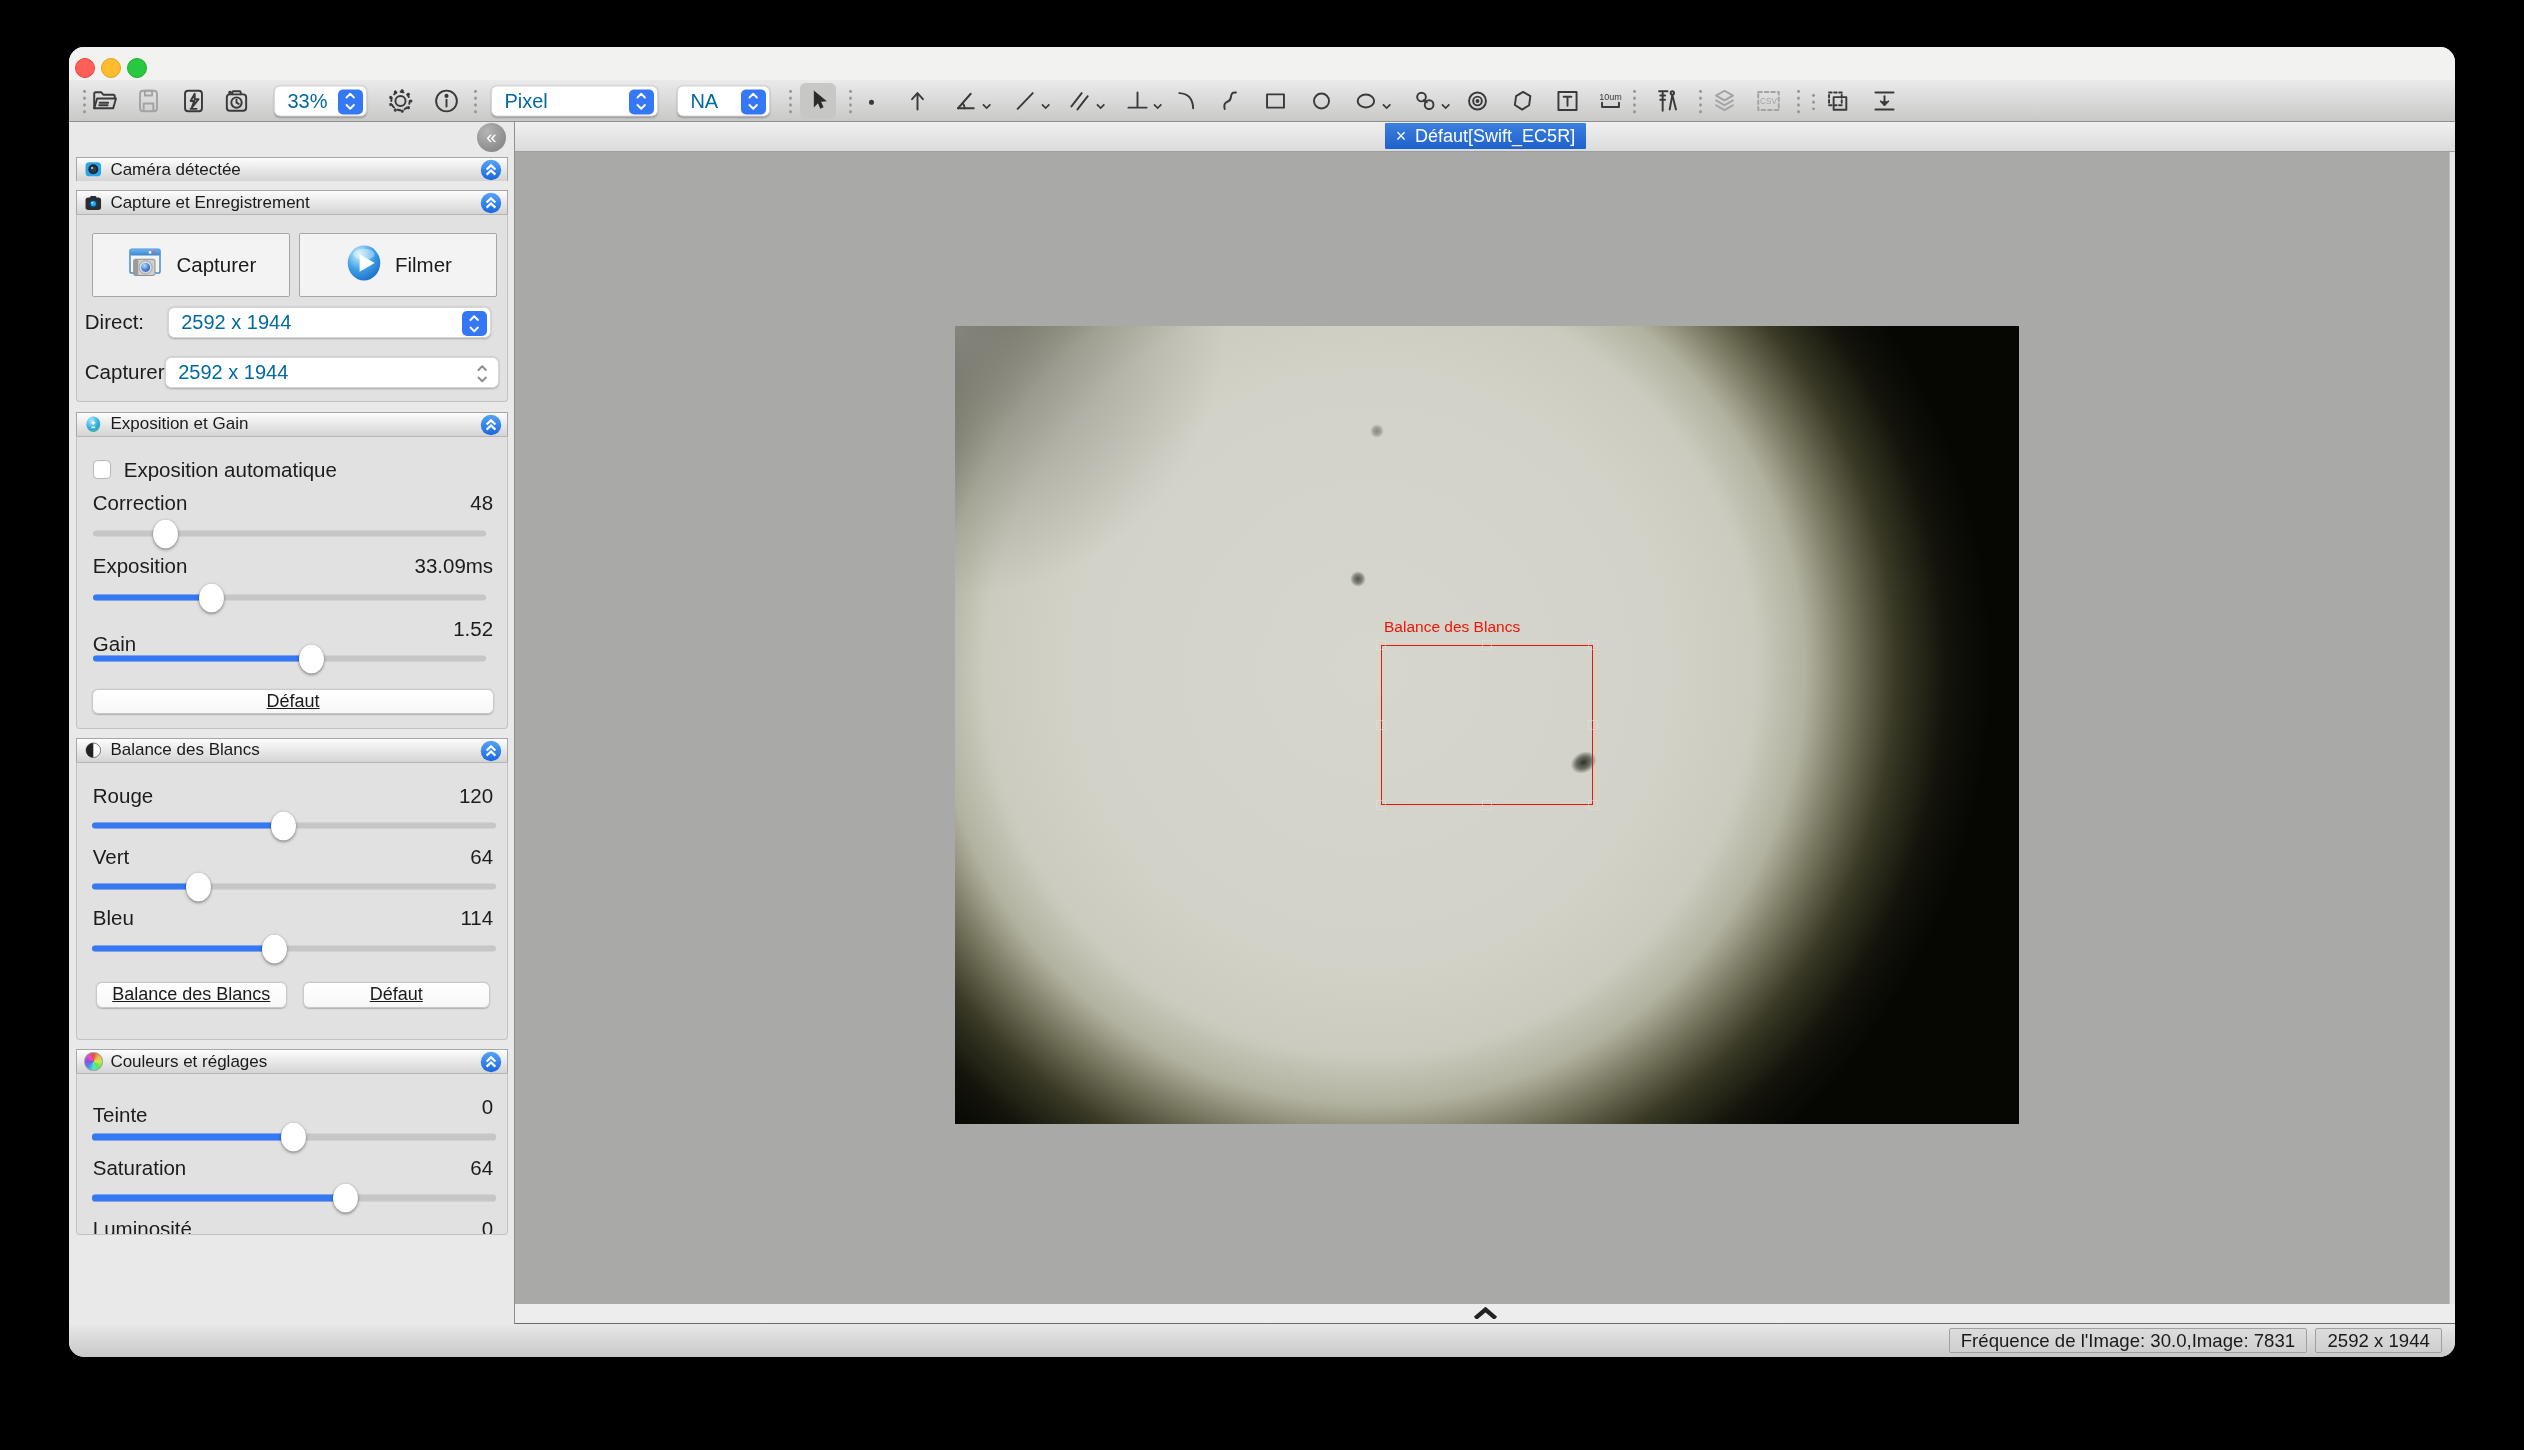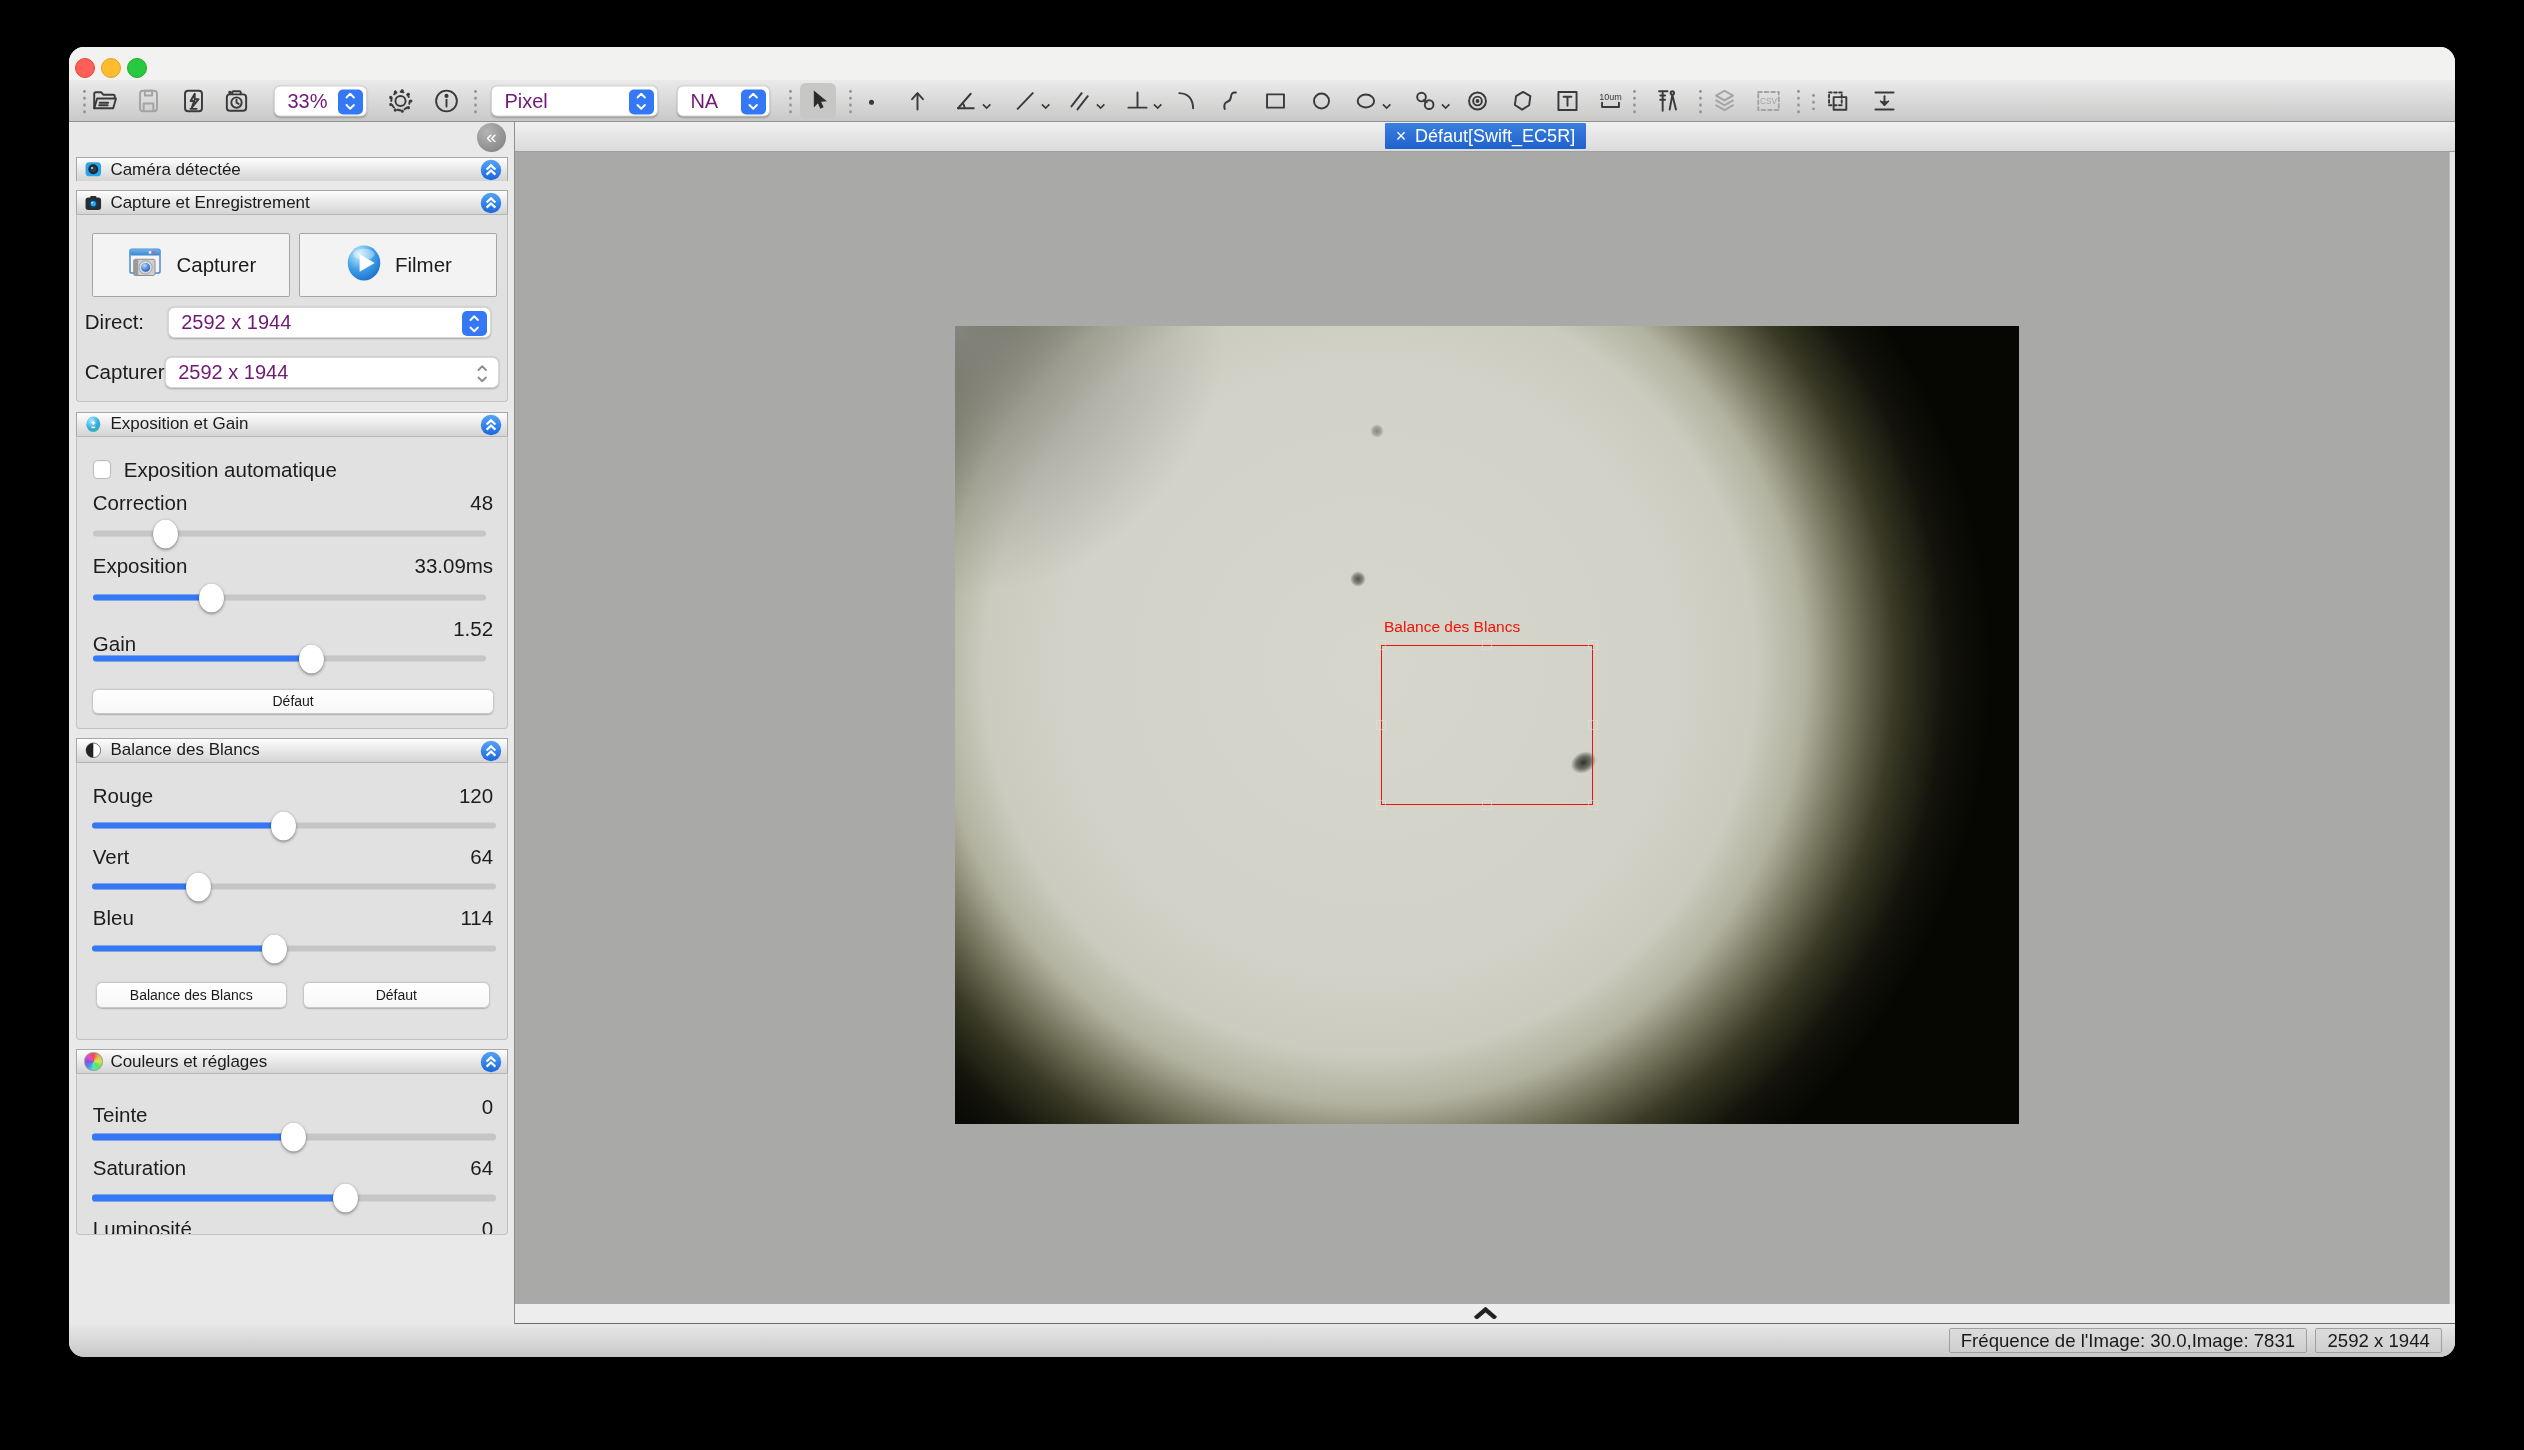--- a/index.html
+++ b/index.html
@@ -15,21 +15,21 @@
   .toolbar { height:42px; flex:none; background:linear-gradient(#eaeaea,#c9c9c8); border-bottom:1.2px solid #8f8f8f; position:relative; }
   .titem { position:absolute; top:50%; transform:translateY(-50%); display:flex; align-items:center; }
   .ticon { width:29px; height:29px; display:flex; align-items:center; justify-content:center; }
   .ticon svg { width:29px; height:29px; stroke:#3a3a3a; fill:none; stroke-width:1.6; stroke-linecap:round; stroke-linejoin:round; }
   .ticon.gray svg { stroke:#a3a3a3; }
   .tool-sel { width:36px; height:36px; background:#c7c7c6; border-radius:5.6px; display:flex; align-items:center; justify-content:center; }
   .tdivider { position:absolute; top:7.5px; width:3.1px; height:27px;
       background-image:radial-gradient(circle, #929292 1.2px, transparent 1.6px); background-size:3.1px 6.8px; background-repeat:repeat-y; }
   .chv { margin-left:1.2px; transform:translateY(5.6px); }
   .chv svg { width:9.3px; height:6.2px; stroke:#3a3a3a; stroke-width:1.8; fill:none; }
-  .mselect { height:31px; background:#fff; border-radius:6.2px; border:0.6px solid #d6d6d6; box-shadow:0 0.6px 1.9px rgba(0,0,0,.25); position:relative; display:flex; align-items:center; font-size:20px; color:#701a75; padding-left:12.4px; }
+  .mselect { height:31px; background:#fff; border-radius:6.2px; border:0.6px solid #d6d6d6; box-shadow:0 0.6px 1.9px rgba(0,0,0,.25); position:relative; display:flex; align-items:center; font-size:20px; color:#0369a1; padding-left:12.4px; }
   .mselect .stepper { position:absolute; right:3.1px; top:3.1px; width:25px; height:25px; border-radius:5px; background:var(--accent); display:flex; flex-direction:column; align-items:center; justify-content:center; gap:2.5px; }
   .mselect .stepper svg { width:12.4px; height:7.5px; fill:none; stroke:#fff; stroke-width:3; stroke-linecap:round; stroke-linejoin:round; }
   .mselect.inactive .stepper { background:transparent; }
   .mselect.inactive .stepper svg { stroke:#8d8d8d; }
 
   
   .content { flex:1; display:flex; min-height:0; }
   :root { --accent:#3478f6; }
 
   
@@ -41,21 +41,21 @@
   .hicon { width:18.6px; height:18.6px; flex:none; }
   .collapse-btn { position:absolute; right:5px; top:1.2px; width:22px; height:22px; }
   .panel-c { background:#e1e1e1; border:0.6px solid #c2c2c2; border-top:0.6px solid #b5b5b5; border-radius:0 0 3.7px 3.7px; position:relative; overflow:hidden; }
 
   .row-label { position:absolute; left:16px; transform:translateY(-50%); font-size:20.5px; color:#1c1c1c; }
   .row-value { position:absolute; right:13.7px; transform:translateY(-50%); font-size:20.5px; color:#1c1c1c; }
   .slider { position:absolute; left:16px; right:21px; height:29px; transform:translateY(-50%); }
   .slider .track { position:absolute; left:0; right:0; top:11.2px; height:6.2px; border-radius:3.1px; background:#c6c6c6; }
   .slider .fill { position:absolute; left:0; top:11.2px; height:6.2px; border-radius:3.1px; background:var(--accent); width:var(--p); }
   .slider .thumb { position:absolute; top:0; left:calc(var(--p) - 12.4px); width:25px; height:29px; border-radius:50%; background:#fff; box-shadow:0 1.2px 3.1px rgba(0,0,0,.45), 0 0 0.6px rgba(0,0,0,.3); }
-  .wbtn { position:absolute; background:linear-gradient(#ffffff,#f7f7f7); border:0.6px solid #c8c8c8; border-radius:6.2px; box-shadow:0 0.6px 1.2px rgba(0,0,0,.22); display:flex; align-items:center; justify-content:center; font-size:14px; color:#1a1a1a; }
+  .wbtn { position:absolute; background:linear-gradient(#ffffff,#f7f7f7); border:0.6px solid #c8c8c8; border-radius:6.2px; box-shadow:0 0.6px 1.2px rgba(0,0,0,.22); display:flex; align-items:center; justify-content:center; font-size:18px; color:#1a1a1a;text-decoration:underline; }
   .checkbox { position:absolute; left:16px; top:-9.3px; width:18.6px; height:18.6px; background:#fff; border:0.9px solid #b9b9b9; border-radius:4.3px; box-shadow:inset 0 0.6px 1.2px rgba(0,0,0,.08); transform:translateY(0); }
 
   .bigbtn { position:absolute; top:18px; height:64px; width:198px; background:#f3f3f3; border:1.2px solid #a5a5a5; border-radius:1.9px; display:flex; align-items:center; justify-content:center; gap:11.2px; font-size:20.5px; color:#1a1a1a; }
 
   .divline { position:absolute; left:16px; right:16px; height:0.6px; background:#fafafa; box-shadow:0 -0.6px 0 #cfcfcf; }
 
   
   .main { flex:1; display:flex; flex-direction:column; min-width:0; position:relative; }
   .tabstrip { height:30px; flex:none; background:linear-gradient(#f0f0f0,#dbdbdb); border-bottom:1.2px solid #9e9e9e; position:relative; }
   .tab { position:absolute; left:870px; top:1.2px; height:26px; width:201px; background:linear-gradient(#3b7fe0,#1f61cc); border-radius:1.2px; display:flex; align-items:center; justify-content:center; gap:8.7px; color:#fff; font-size:18px; }

